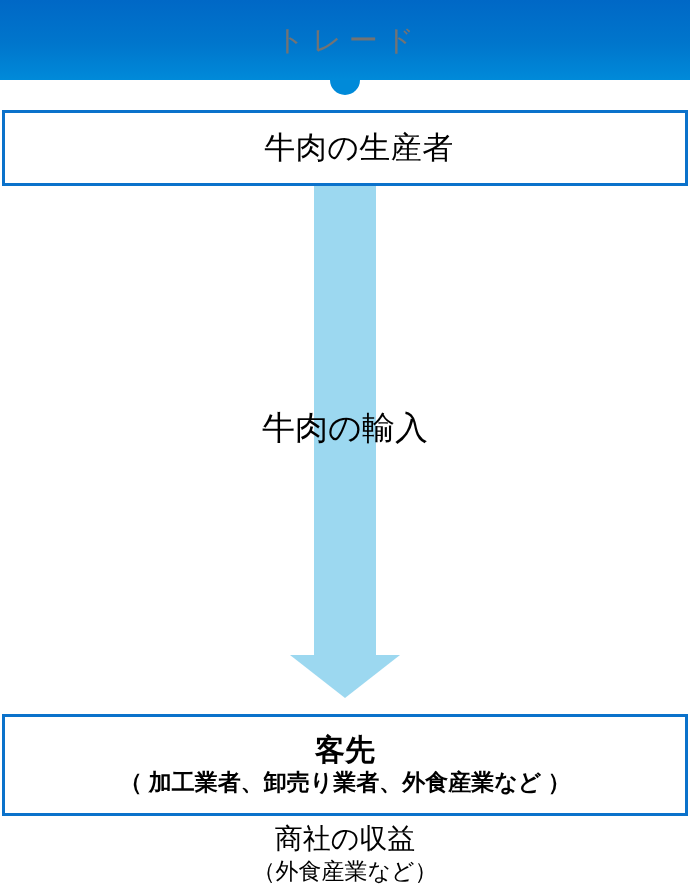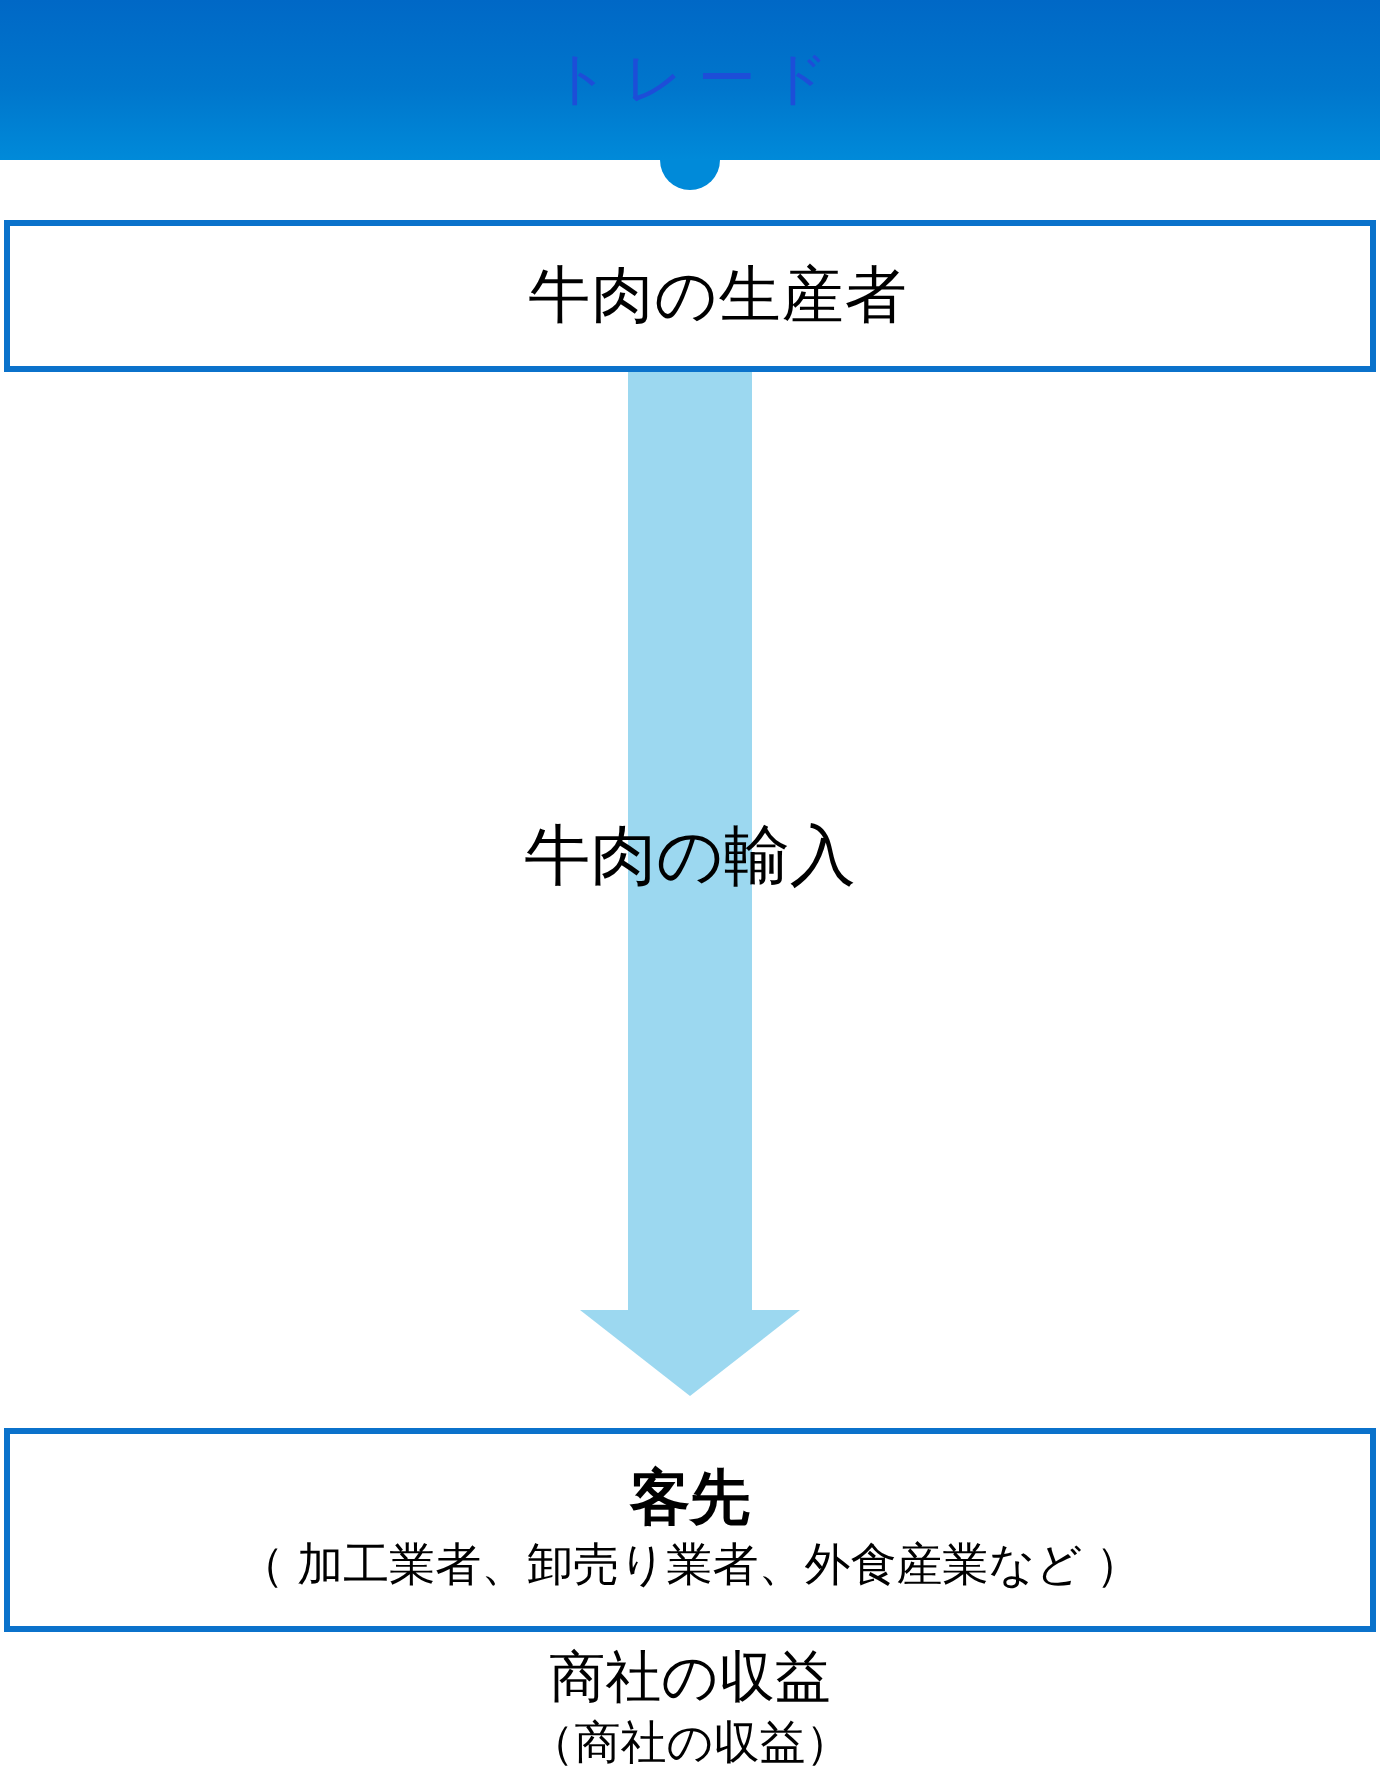--- a/index.html
+++ b/index.html
@@ -33,21 +33,21 @@
   }
   .header-title {
     position: absolute;
     left: 0;
     top: 0;
     width: 690px;
     height: 80px;
     display: flex;
     align-items: center;
     justify-content: center;
-    color: #1d4ed8;
+    color: #737373;
     font-size: 29px;
     font-weight: 500;
     letter-spacing: 7px;
     text-indent: 7px;
     line-height: 1;
     white-space: nowrap;
   }
   .header-notch {
     position: absolute;
     left: 330px;
@@ -95,21 +95,21 @@
   }
   .node-title-bold {
     font-size: 30px;
     font-weight: 700;
     line-height: 1.15;
     color: #000000;
     white-space: nowrap;
   }
   .node-sub {
     font-size: 23px;
-    font-weight: 400;
+    font-weight: 700;
     line-height: 1.25;
     color: #000000;
     white-space: nowrap;
     margin-top: 0;
   }
 
   
   .arrow-wrap {
     position: absolute;
     left: 290px;
@@ -193,16 +193,16 @@
   </div>
   <div class="arrow-label">牛肉の輸入</div>
 
   <div class="node-box box-customer">
     <div class="node-title-bold">客先</div>
     <div class="node-sub">（ 加工業者、卸売り業者、外食産業など ）</div>
   </div>
 
   <div class="footer-caption">
     <div class="footer-line1">商社の収益</div>
-    <div class="footer-line2">（商社の収益）</div>
+    <div class="footer-line2">（外食産業など）</div>
   </div>
 
 </div>
 
 </body></html>

